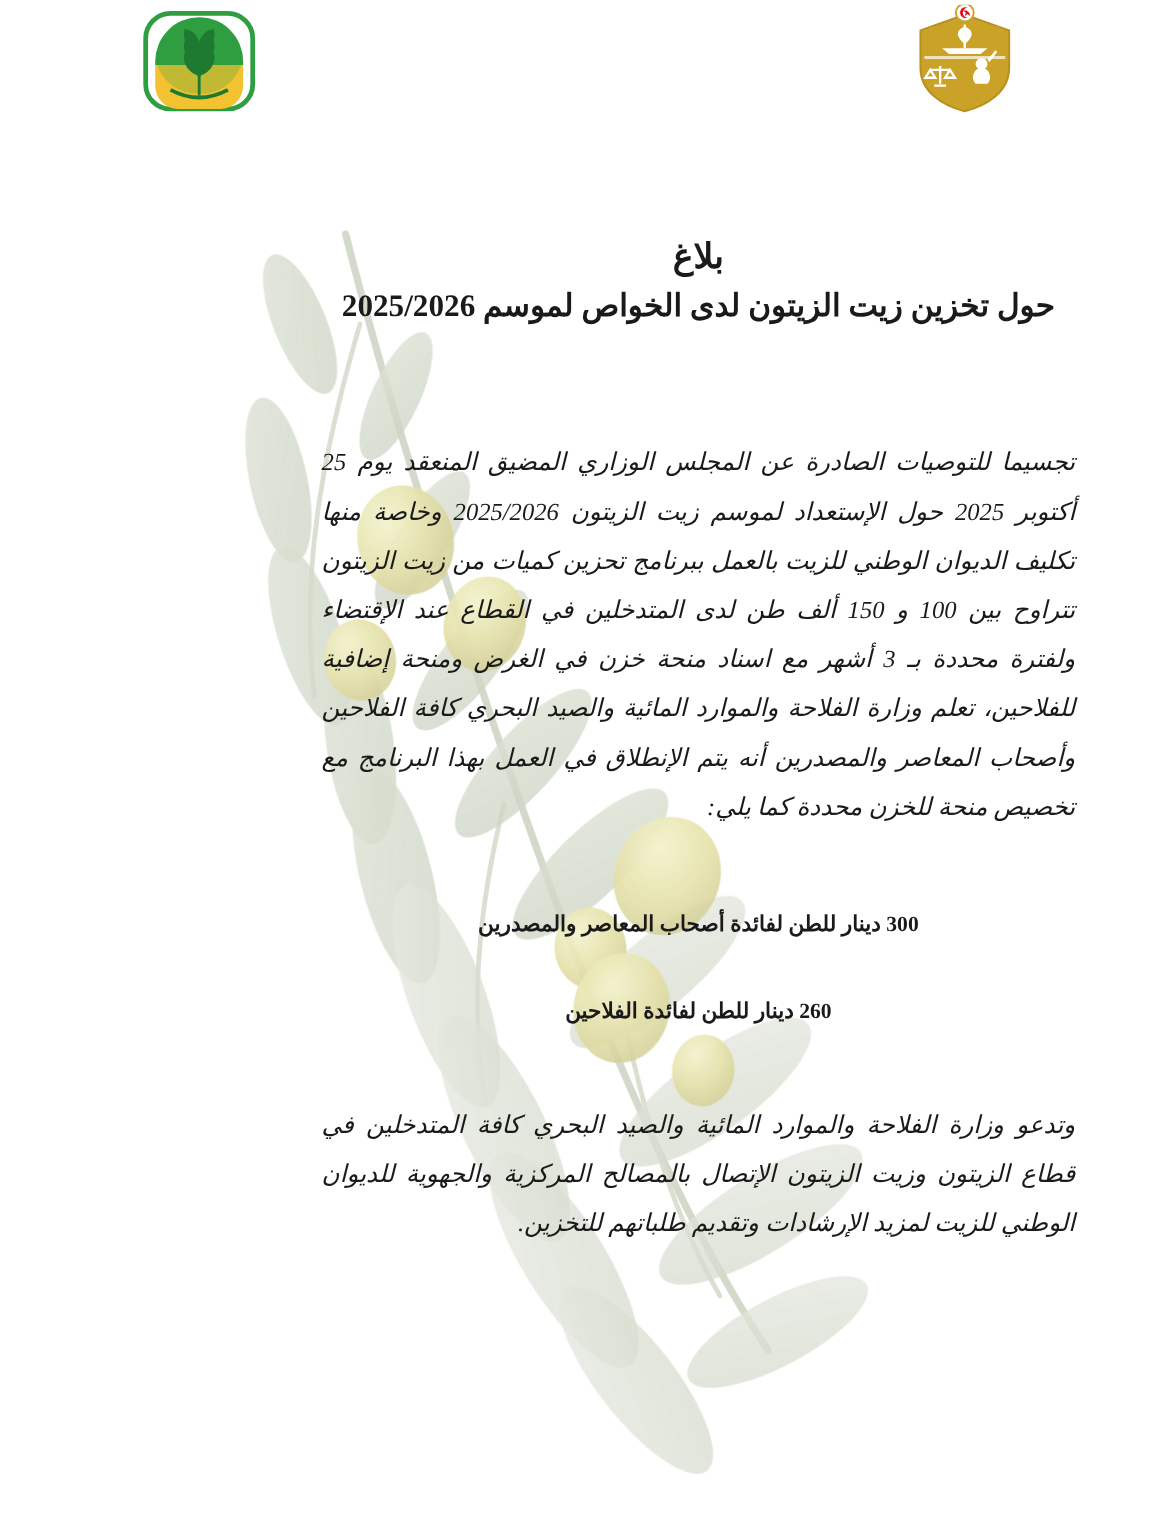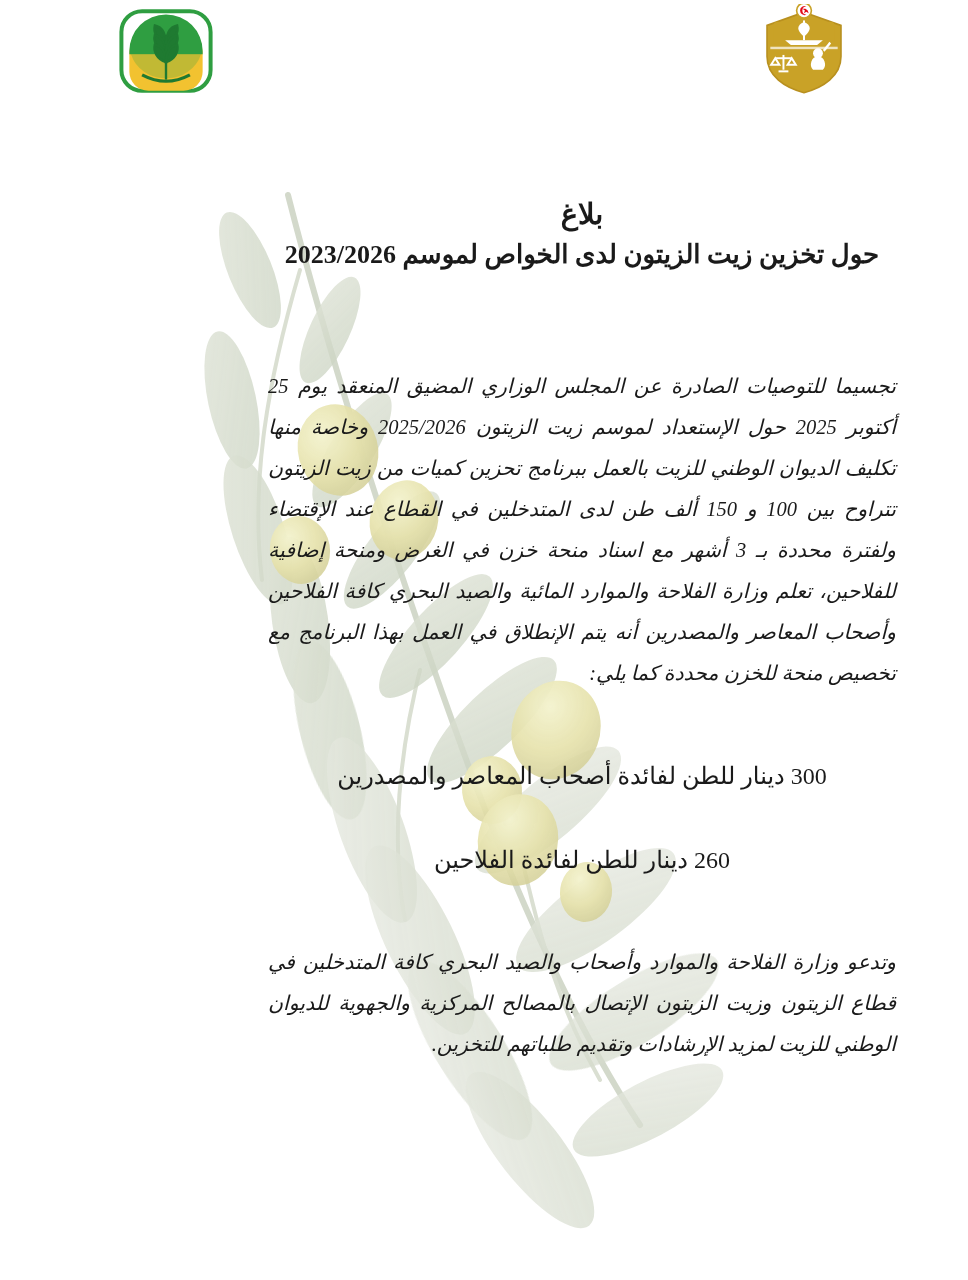--- a/index.html
+++ b/index.html
@@ -81,24 +81,25 @@
     line-height: 2.0;
     text-align: justify;
     text-align-last: right;
     margin: 0;
     font-style: italic;
   }
   .intro {
     margin-top: 92px;
   }
   .grant {
-    font-size: 24px;
+    font-size: 18px;
     line-height: 2.0;
     text-align: center;
     margin: 0;
+    font-weight: bold;
   }
   .grant-1 { margin-top: 58px; }
   .grant-2 { margin-top: 36px; }
   .closing { margin-top: 58px; }
 </style>
 </head>
 <body>
 
 <svg class="watermark" viewBox="0 0 968 1130" preserveAspectRatio="none" aria-hidden="true">
   <defs>
@@ -206,24 +207,24 @@
       <circle cx="72" cy="60" r="6"></circle>
       <path d="M78 56 l8 -10 l2 2 l-8 10 z"></path>
     </g>
   </svg>
 </div>
 
 <div class="doc">
 
   <div class="title-block">
     <div class="title-main">بلاغ</div>
-    <div class="title-sub">حول تخزين زيت الزيتون لدى الخواص لموسم 2023/2026</div>
+    <div class="title-sub">حول تخزين زيت الزيتون لدى الخواص لموسم 2025/2026</div>
   </div>
 
   <p class="para intro">تجسيما للتوصيات الصادرة عن المجلس الوزاري المضيق المنعقد يوم 25 أكتوبر 2025 حول الإستعداد لموسم زيت الزيتون 2025/2026 وخاصة منها تكليف الديوان الوطني للزيت بالعمل ببرنامج تحزين كميات من زيت الزيتون تتراوح بين 100 و 150 ألف طن لدى المتدخلين في القطاع عند الإقتضاء ولفترة محددة بـ 3 أشهر مع اسناد منحة خزن في الغرض ومنحة إضافية للفلاحين، تعلم وزارة الفلاحة والموارد المائية والصيد البحري كافة الفلاحين وأصحاب المعاصر والمصدرين أنه يتم الإنطلاق في العمل بهذا البرنامج مع تخصيص منحة للخزن محددة كما يلي:</p>
 
   <p class="grant grant-1">300 دينار للطن لفائدة أصحاب المعاصر والمصدرين</p>
 
   <p class="grant grant-2">260 دينار للطن لفائدة الفلاحين</p>
 
-  <p class="para closing">وتدعو وزارة الفلاحة والموارد وأصحاب والصيد البحري كافة المتدخلين في قطاع الزيتون وزيت الزيتون الإتصال بالمصالح المركزية والجهوية للديوان الوطني للزيت لمزيد الإرشادات وتقديم طلباتهم للتخزين.</p>
+  <p class="para closing">وتدعو وزارة الفلاحة والموارد المائية والصيد البحري كافة المتدخلين في قطاع الزيتون وزيت الزيتون الإتصال بالمصالح المركزية والجهوية للديوان الوطني للزيت لمزيد الإرشادات وتقديم طلباتهم للتخزين.</p>
 
 </div>
 
 </body></html>

